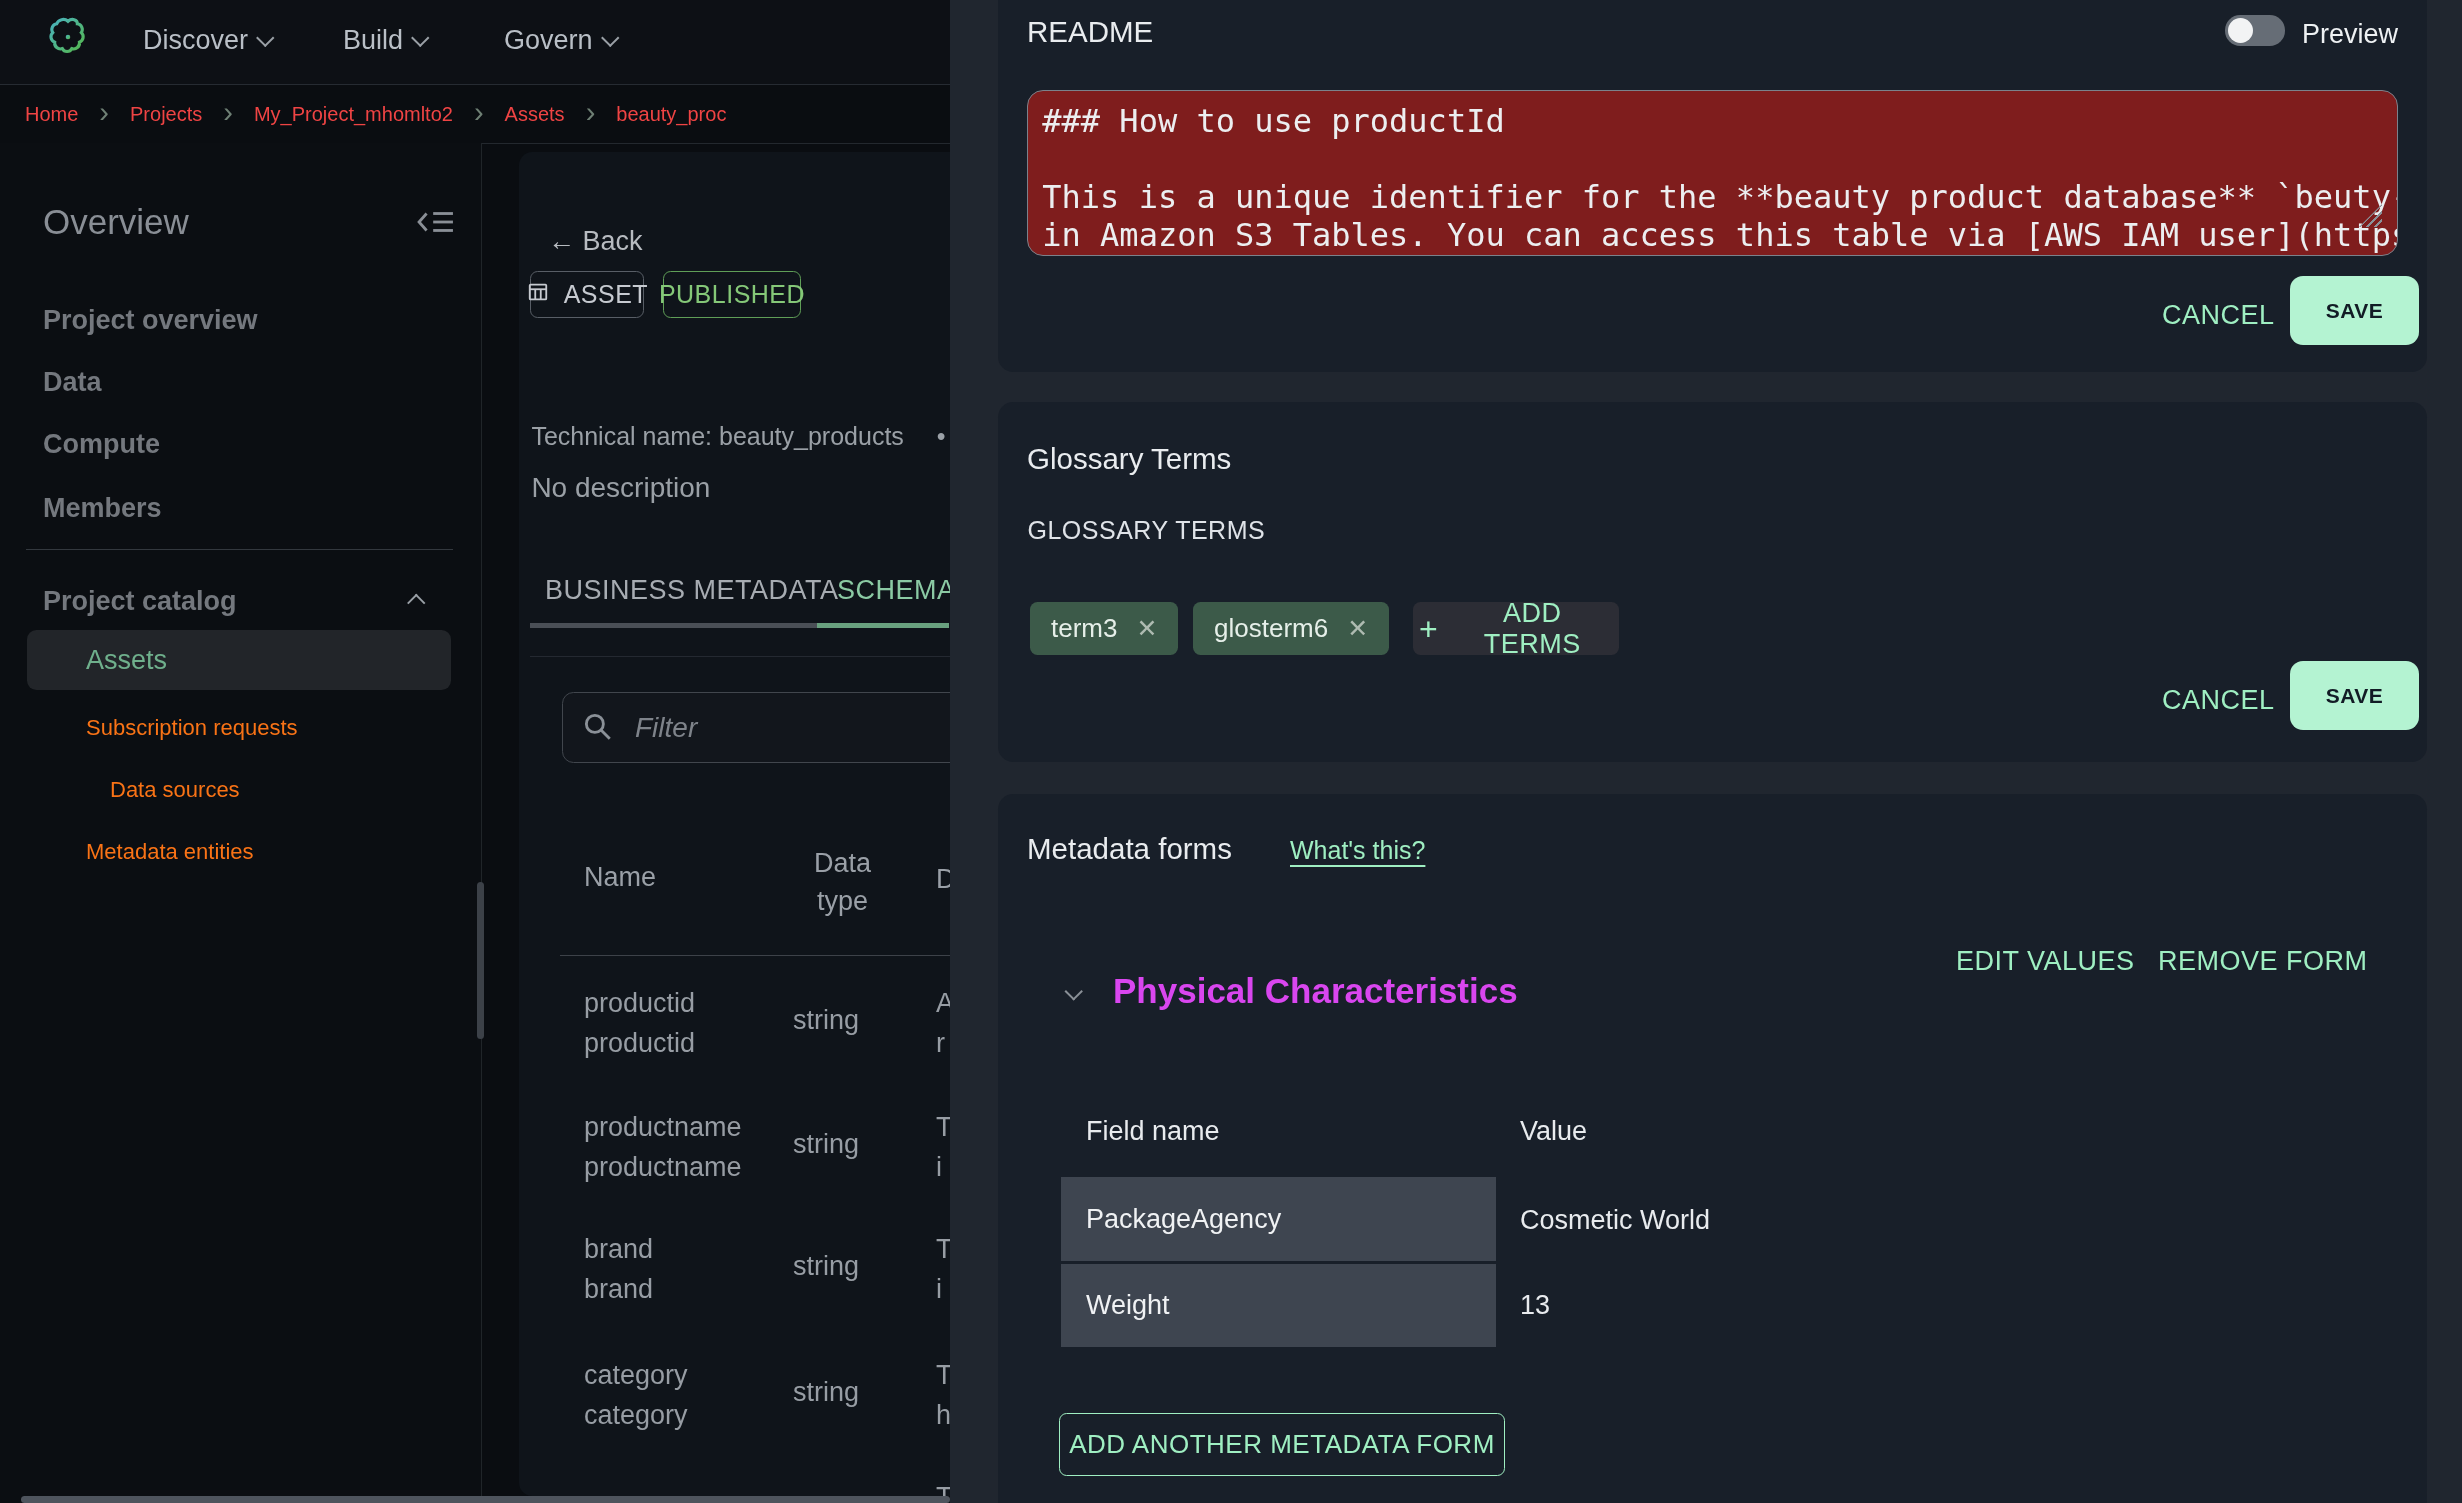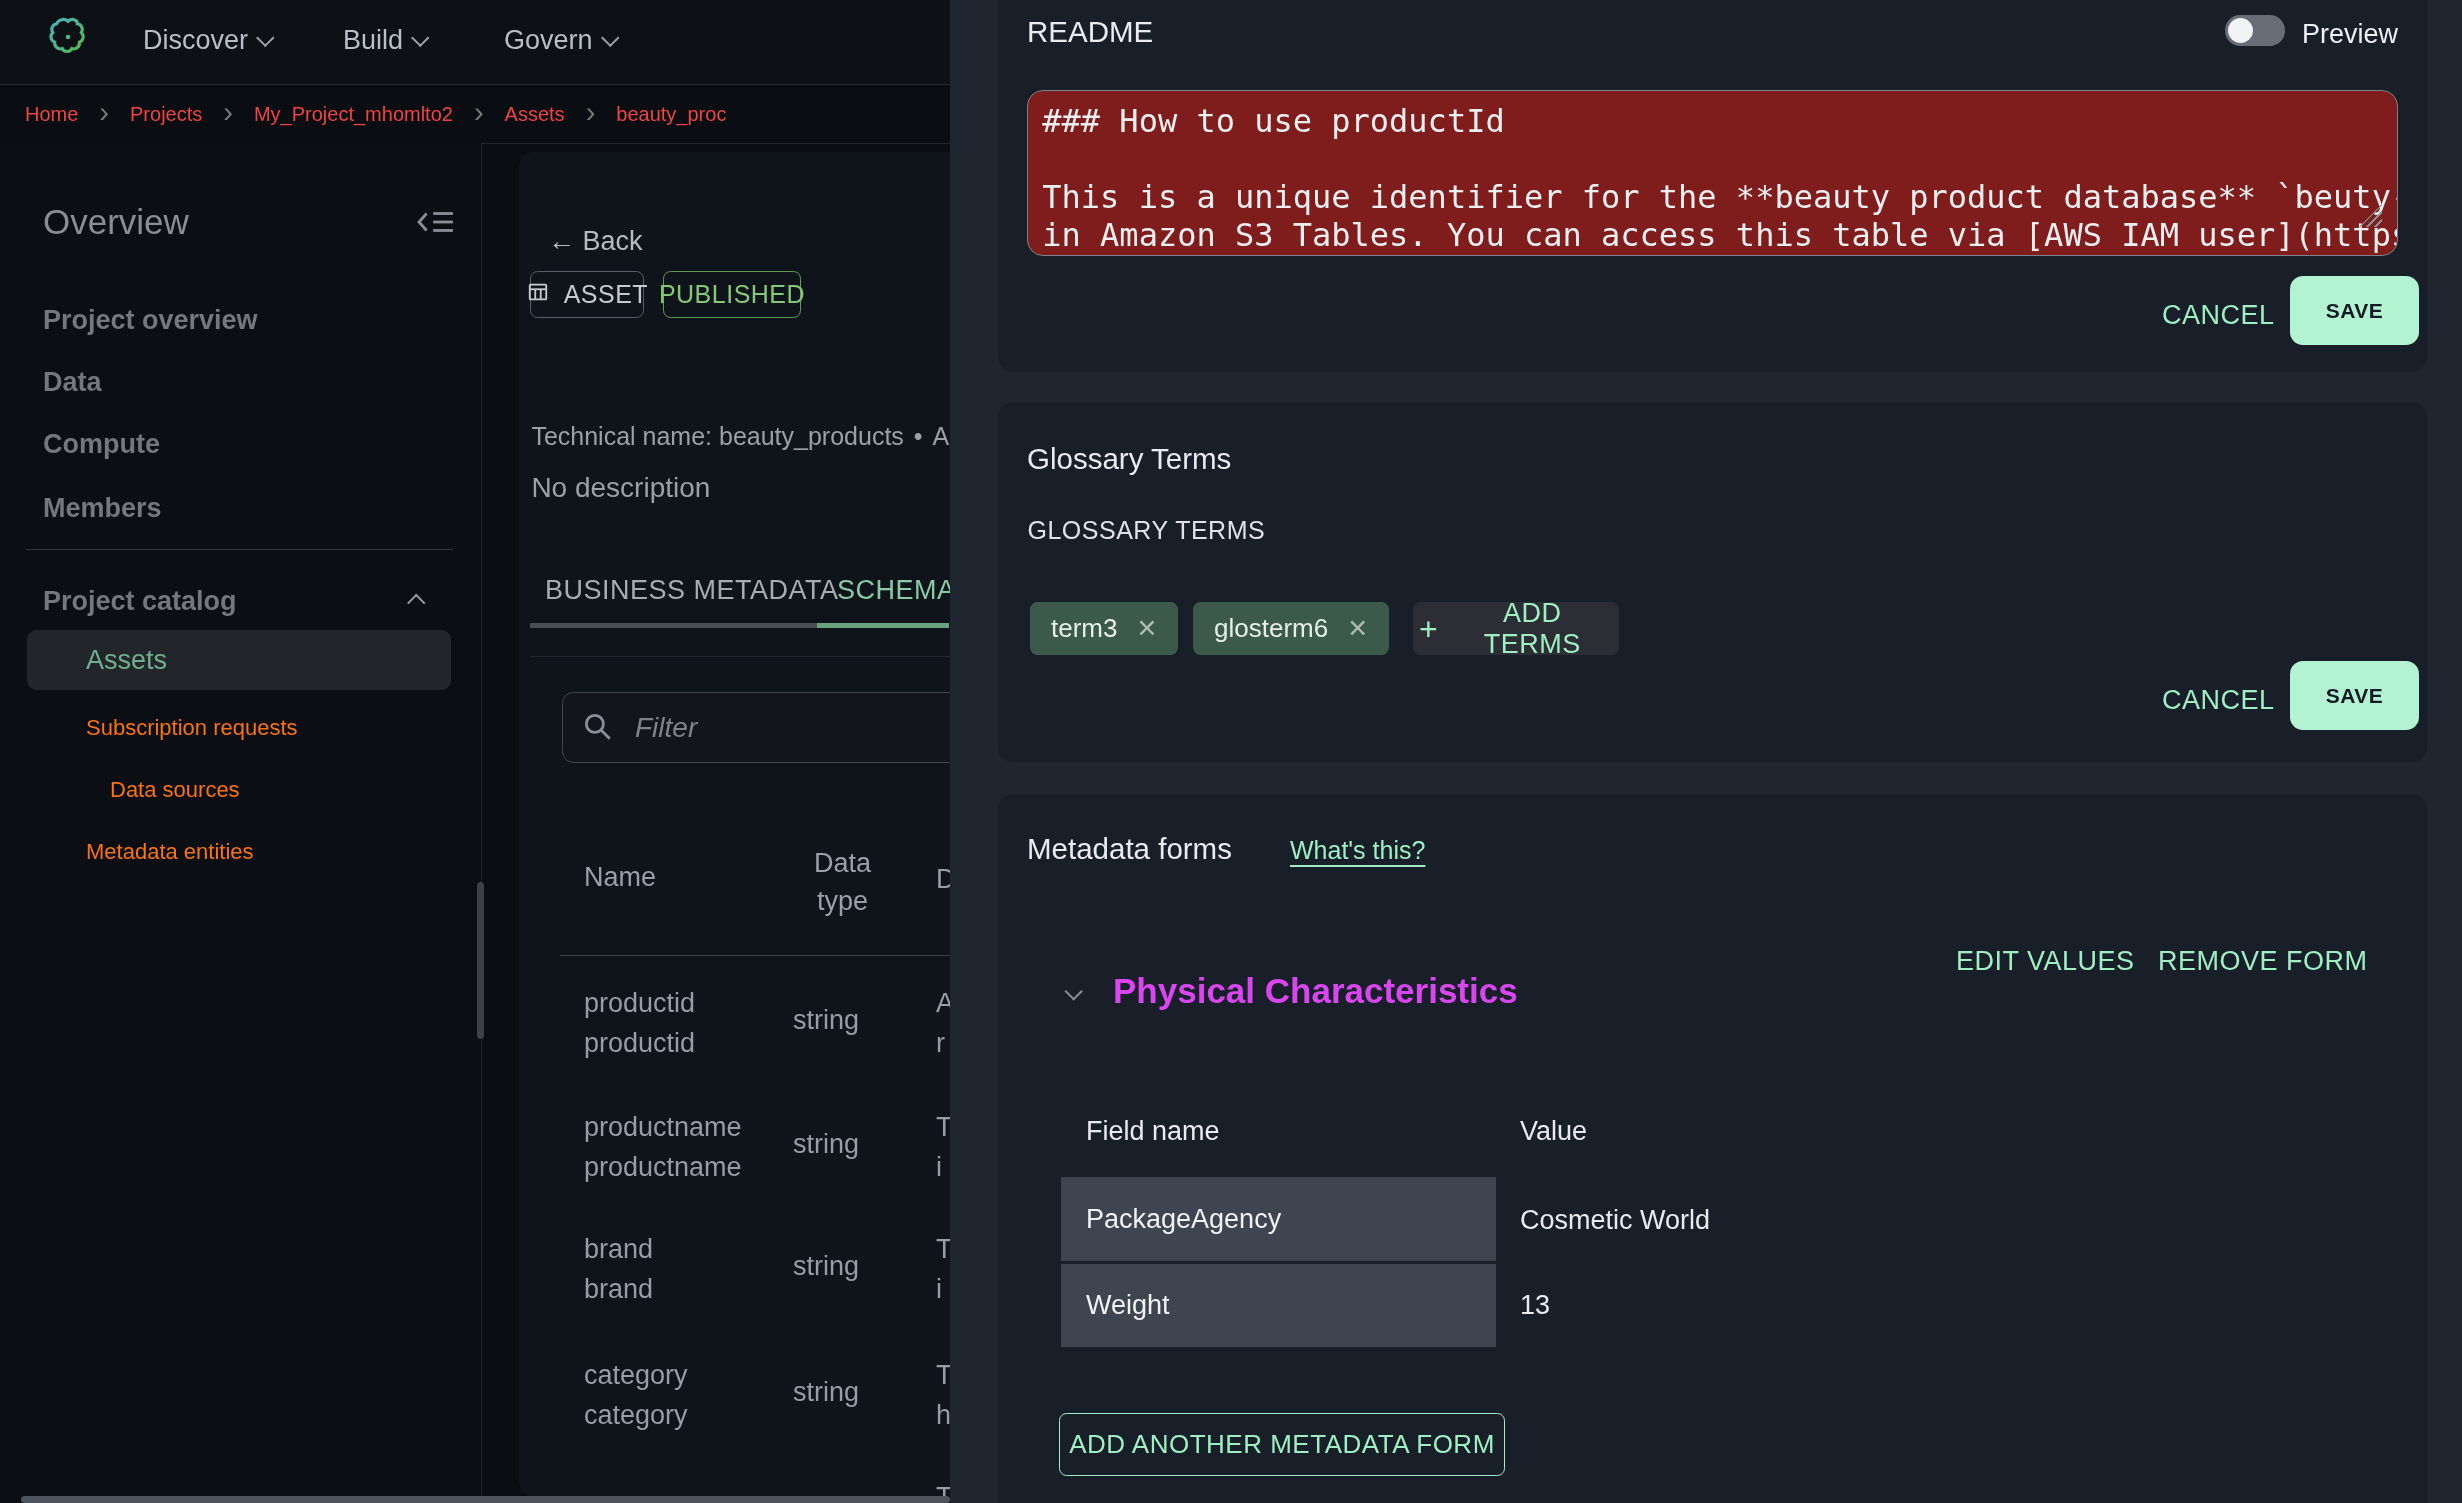--- a/index.html
+++ b/index.html
@@ -31,21 +31,21 @@
   .side-scroll{position:absolute;left:477px;top:739px;width:6.7px;height:157px;background:#3c4148;border-radius:3.8px;}
 
   
   .main-card{position:absolute;top:152px;left:519px;width:431px;height:1344px;background:#0f141a;
              border-radius:13.3px 0 0 13.3px;overflow:hidden;}
   .back{position:absolute;left:29px;top:74px;color:#b7bbc0;font-size:27px;cursor:pointer;display:flex;gap:7.6px;align-items:center;}
   .badge{position:absolute;top:119px;height:45px;border-radius:7.6px;display:flex;align-items:center;font-size:25px;letter-spacing:0.5px;}
   .badge.asset{left:11.4px;width:112px;border:1.9px solid #585e66;color:#c6cad0;justify-content:center;gap:15px;}
   .badge.published{left:144px;width:136px;border:1.9px solid #5f9e57;color:#85c878;justify-content:center;}
   .asset-title{position:absolute;left:14.3px;top:181px;width:416px;font-size:55px;color:#c6cbd1;white-space:nowrap;overflow:hidden;}
-  .techname{position:absolute;left:12.4px;top:270px;width:418px;font-size:25px;color:#9aa0a6;white-space:nowrap;overflow:hidden;display:flex;gap:10px;align-items:center;}
+  .techname{position:absolute;left:12.4px;top:270px;width:418px;font-size:25px;color:#9aa0a6;white-space:nowrap;overflow:hidden;display:flex;gap:33px;align-items:center;}
   .nodesc{position:absolute;left:12.4px;top:320px;font-size:28px;color:#9aa0a6;}
   .tab{position:absolute;top:423px;font-size:27px;letter-spacing:0.5px;cursor:pointer;}
   .tab.inactive{left:26px;color:#a7acb2;}
   .tab.active{left:318px;color:#8bcaa4;}
   .tab-line-gray{position:absolute;left:10.5px;top:471px;width:288px;height:4.8px;background:#4a4f56;}
   .tab-line-green{position:absolute;left:298px;top:471px;width:132px;height:4.8px;background:#69a17f;}
   .schema-sep{position:absolute;left:10.5px;top:504px;width:420px;height:1px;background:#242931;}
   .filterbox{position:absolute;left:43px;top:540px;width:410px;height:69px;border:1.9px solid #41464d;border-radius:11.4px;background:#12161c;display:flex;align-items:center;cursor:text;}
   .filterbox .ph{font-size:28px;font-style:italic;color:#7e838a;margin-left:21px;}
   .th{position:absolute;font-size:27px;color:#9aa0a7;}

